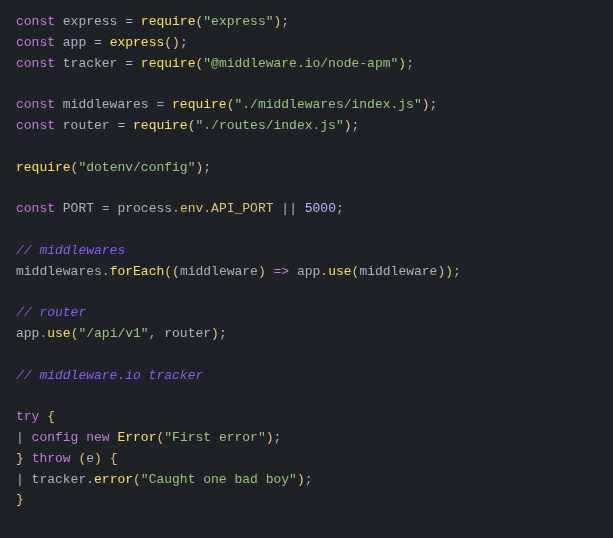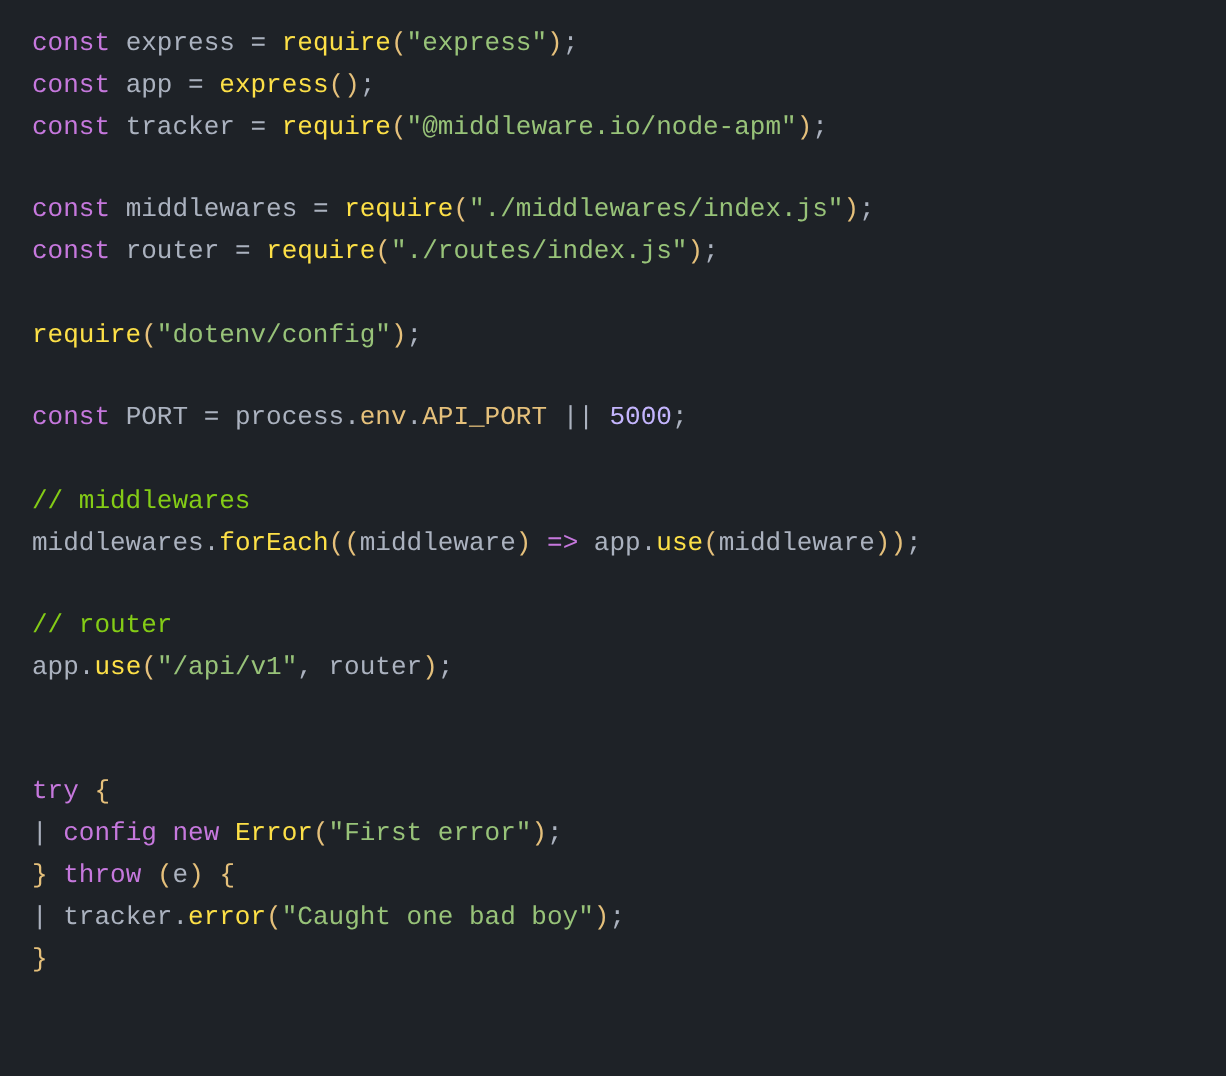--- a/index.html
+++ b/index.html
@@ -33,21 +33,21 @@
       height: 1.6em;
       display: block;
     }
 
     
     .kw { color: #c678dd; margin-top: 35px; }       
     .fn { color: #fde047; }       
     .str { color: #98c379; }      
     .num { color: #c4b5fd; }      
     .op { color: #abb2bf; }       
-    .cm { color: #84cc16; } 
+    .cm { color: #8b5cf6; font-style: italic; } 
     .plain { color: #abb2bf; }    
     .paren { color: #e5c07b; }    
     .prop { color: #e5c07b; text-align: right; }     
     .arrow { color: #c678dd; } 
   </style>
 </head>
 <body>
 
 <div class="code-container" id="code-container">
 <span class="line"><span class="kw">const</span><span class="plain"> express </span><span class="op">=</span><span class="plain"> </span><span class="fn">require</span><span class="paren">(</span><span class="str">"express"</span><span class="paren">)</span><span class="plain">;</span></span>
@@ -60,20 +60,21 @@
     <span class="line"><span class="fn">require</span><span class="paren">(</span><span class="str">"dotenv/config"</span><span class="paren">)</span><span class="plain">;</span></span>
     <span class="line-empty"></span>
     <span class="line"><span class="kw">const</span><span class="plain"> PORT </span><span class="op">=</span><span class="plain"> process</span><span class="plain">.</span><span class="prop">env</span><span class="plain">.</span><span class="prop">API_PORT</span><span class="plain"> </span><span class="op">||</span><span class="plain"> </span><span class="num">5000</span><span class="plain">;</span></span>
     <span class="line-empty"></span>
     <span class="line"><span class="cm">// middlewares</span></span>
     <span class="line"><span class="plain">middlewares</span><span class="plain">.</span><span class="fn">forEach</span><span class="paren">(</span><span class="paren">(</span><span class="plain">middleware</span><span class="paren">)</span><span class="plain"> </span><span class="arrow">=&gt;</span><span class="plain"> app</span><span class="plain">.</span><span class="fn">use</span><span class="paren">(</span><span class="plain">middleware</span><span class="paren">))</span><span class="plain">;</span></span>
     <span class="line-empty"></span>
     <span class="line"><span class="cm">// router</span></span>
     <span class="line"><span class="plain">app</span><span class="plain">.</span><span class="fn">use</span><span class="paren">(</span><span class="str">"/api/v1"</span><span class="plain">, router</span><span class="paren">)</span><span class="plain">;</span></span>
     <span class="line-empty"></span>
+    <span class="line"><span class="cm">// middleware.io tracker</span></span>
     <span class="line-empty"></span>
     <span class="line"><span class="kw">try</span><span class="plain"> </span><span class="paren">{</span></span>
     <span class="line"><span class="plain">| </span><span class="kw">config</span><span class="plain"> </span><span class="kw">new</span><span class="plain"> </span><span class="fn">Error</span><span class="paren">(</span><span class="str">"First error"</span><span class="paren">)</span><span class="plain">;</span></span>
     <span class="line"><span class="paren">}</span><span class="plain"> </span><span class="kw">throw</span><span class="plain"> </span><span class="paren">(</span><span class="plain">e</span><span class="paren">)</span><span class="plain"> </span><span class="paren">{</span></span>
     <span class="line"><span class="plain">| </span><span class="plain">tracker</span><span class="plain">.</span><span class="fn">error</span><span class="paren">(</span><span class="str">"Caught one bad boy"</span><span class="paren">)</span><span class="plain">;</span></span>
     <span class="line"><span class="paren">}</span></span>
     <span class="line-empty"></span>
   </div>
 
 </body></html>

